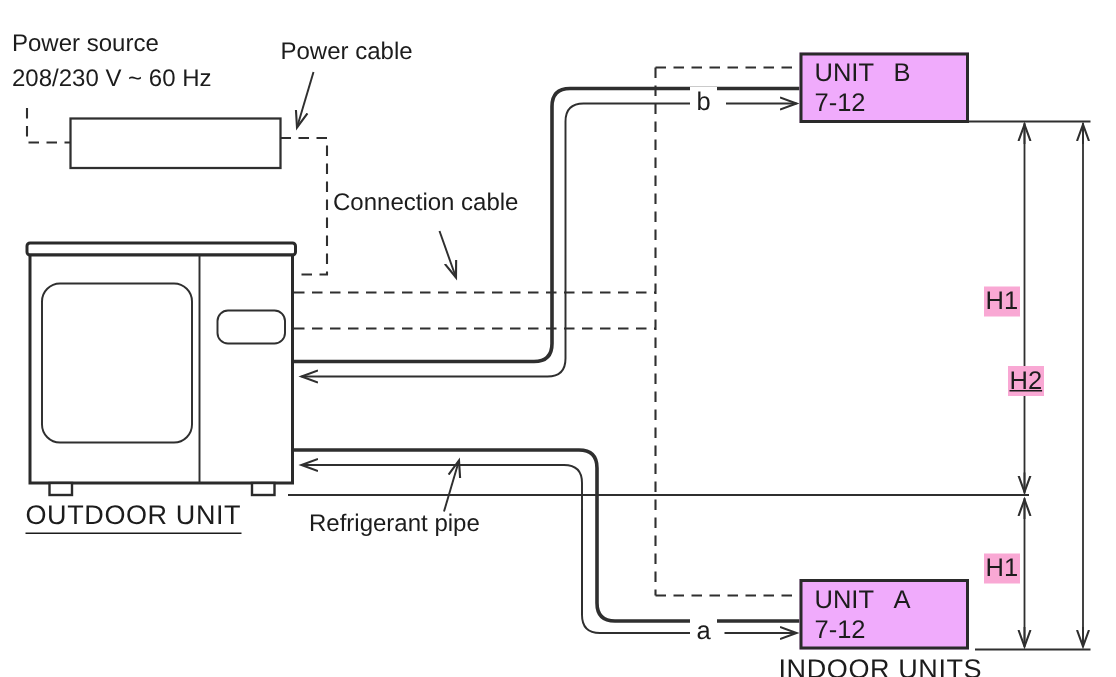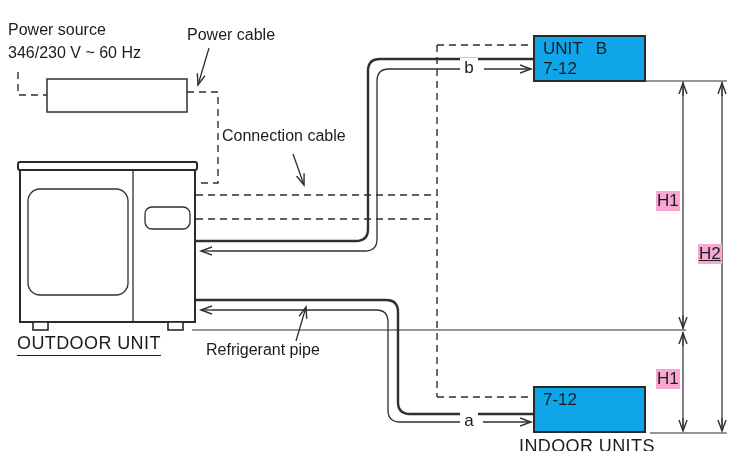--- a/index.html
+++ b/index.html
@@ -6,21 +6,21 @@
   #stage{
     position:relative;width:744px;height:451px;background:#ffffff;
     font-family:"Liberation Sans", sans-serif;color:#1c1c1c;overflow:hidden;margin-top:12px;
   }
   #linework{position:absolute;left:0;top:0;}
   .lbl{position:absolute;white-space:pre;line-height:1.15;}
   .f16{font-size:16px;}
   .f18{font-size:18px;letter-spacing:0.4px;}
   .underlined{border-bottom:1.6px solid #1c1c1c;padding-bottom:1px;}
   .unit-box{
-    position:absolute;width:101px;height:41px;border:2px solid #2a2a2a;background:#0ea5e9;
+    position:absolute;width:101px;height:41px;border:2px solid #2a2a2a;background:#f0abfc;
     font-size:17px;line-height:20px;padding:2px 0 0 8px;box-sizing:content-box;
   }
   .unit-id{margin-left:13px;}
   .pipe-letter{position:absolute;width:18px;text-align:center;font-size:17px;background:#fff;}
   .dim-label{position:absolute;font-size:17px;background:#f9a8d4;padding:0 1px;}
 </style>
 </head>
 <body>
 
 <div id="stage">
@@ -83,35 +83,36 @@
       <rect x="20" y="158" width="175" height="152" fill="#fff" stroke="#2a2a2a" stroke-width="2"></rect>
       <rect x="28" y="177" width="100" height="106" rx="12" fill="none" stroke="#2f2f2f" stroke-width="1.3"></rect>
       <path d="M133 158 V310" fill="none" stroke="#2f2f2f" stroke-width="1.3"></path>
       <rect x="145" y="195" width="45" height="22" rx="7" fill="none" stroke="#2f2f2f" stroke-width="1.3"></rect>
       <rect x="33" y="310" width="15" height="8" fill="#fff" stroke="#2a2a2a" stroke-width="1.6"></rect>
       <rect x="168" y="310" width="15" height="8" fill="#fff" stroke="#2a2a2a" stroke-width="1.6"></rect>
     </g>
   </svg>
 
   <div class="lbl f16" style="left:8px;top:9px;">Power source</div>
-  <div class="lbl f16" style="left:8px;top:32px;">346/230 V ~ 60 Hz</div>
+  <div class="lbl f16" style="left:8px;top:32px;">208/230 V ~ 60 Hz</div>
   <div class="lbl f16" style="left:187px;top:14px;">Power cable</div>
   <div class="lbl f16" style="left:222px;top:115px;">Connection cable</div>
   <div class="lbl f18 underlined" style="left:17px;top:321px;">OUTDOOR UNIT</div>
   <div class="lbl f16" style="left:206px;top:329px;">Refrigerant pipe</div>
   <div class="lbl f18 underlined" style="left:519px;top:424px;">INDOOR UNITS</div>
 
   <div class="unit-box" style="left:533px;top:23px;">
     <div><span>UNIT</span><span class="unit-id">B</span></div>
     <div>7-12</div>
   </div>
   <div class="unit-box" style="left:533px;top:374px;">
+    <div><span>UNIT</span><span class="unit-id">A</span></div>
     <div>7-12</div>
   </div>
 
   <div class="pipe-letter" style="left:460px;top:46px;">b</div>
   <div class="pipe-letter" style="left:460px;top:399px;">a</div>
 
   <div class="dim-label" style="left:656px;top:179px;">H1</div>
   <div class="dim-label" style="left:656px;top:357px;">H1</div>
-  <div class="dim-label" style="left:698px;top:232px;text-decoration:underline;">H2</div>
+  <div class="dim-label" style="left:672px;top:232px;text-decoration:underline;">H2</div>
 
 </div>
 
 </body></html>

